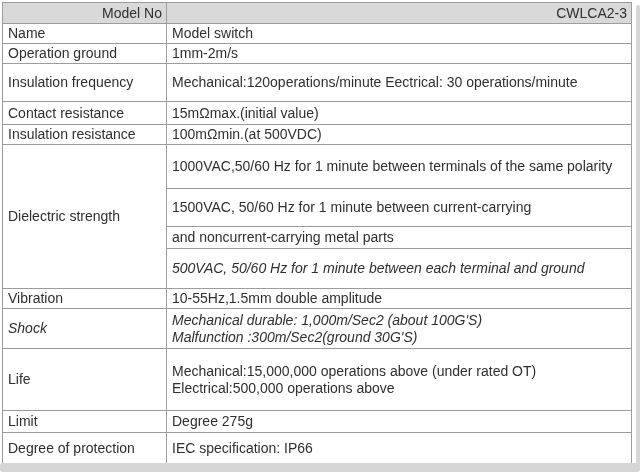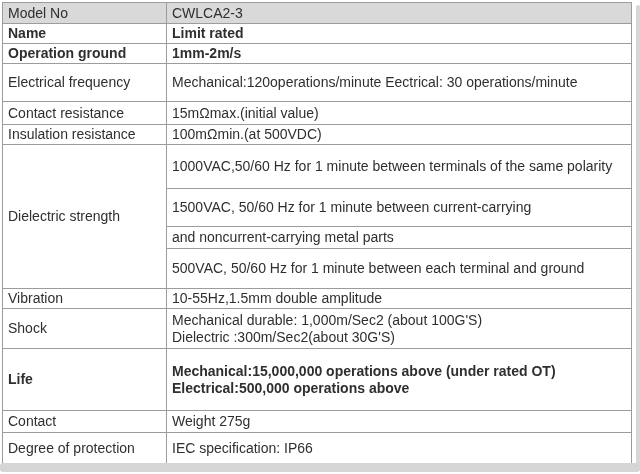--- a/index.html
+++ b/index.html
@@ -26,23 +26,23 @@
     padding:1px 4px 1px 5px;
     overflow:hidden;
     word-wrap:break-word;
   }
   .spec-table col.c1{width:164px;}
   .spec-table tr.header-row td{
     background:#d9d9d9;
   }
   .label-cell{padding-left:4px;}
   
-  .h21{height:21px;} .h19{height:19px;font-weight:bold;} .h38{height:38px;}
+  .h21{height:21px;text-align:right;} .h19{height:19px;} .h38{height:38px;}
   .h23{height:23px;} .h20{height:20px;} .h44{height:44px;}
-  .h22{height:22px;} .h40{height:40px;} .h62{height:62px;font-weight:bold;}
+  .h22{height:22px;} .h40{height:40px;font-style:italic;} .h62{height:62px;}
   .h31{height:31px;padding-left:32px;}
   .frame-right{
     position:absolute; top:5px; right:0; bottom:8px; width:4px;
     background:#d7d7d7; border-radius:2px;
   }
   .frame-bottom{
     position:absolute; left:0; right:0; bottom:2px; height:9px;
     background:#d5d5d5; border-radius:3px;
   }
 </style>
@@ -56,30 +56,30 @@
     </colgroup>
 
   <tbody>
       <tr class="header-row h21">
     <td class="label-cell">Model No</td>
     <td>CWLCA2-3</td>
   </tr>
 
   <tr class="h19">
     <td class="label-cell">Name</td>
-    <td>Limit rated</td>
+    <td>Model switch</td>
   </tr>
 
   <tr class="h19">
     <td class="label-cell">Operation ground</td>
     <td>1mm-2m/s</td>
   </tr>
 
   <tr class="h38">
-    <td class="label-cell">Electrical frequency</td>
+    <td class="label-cell">Insulation frequency</td>
     <td>Mechanical:120operations/minute Eectrical: 30 operations/minute</td>
   </tr>
 
   <tr class="h23">
     <td class="label-cell">Contact resistance</td>
     <td>15mΩmax.(initial value)</td>
   </tr>
 
   <tr class="h20">
     <td class="label-cell">Insulation resistance</td>
@@ -102,35 +102,35 @@
 
   <tr class="h20">
     <td class="label-cell">Vibration</td>
     <td>10-55Hz,1.5mm double amplitude</td>
   </tr>
 
   <tr class="h40">
     <td class="label-cell">Shock</td>
     <td>
       <div>Mechanical durable: 1,000m/Sec2 (about 100G'S)</div>
-      <div>Dielectric :300m/Sec2(about 30G'S)</div>
+      <div>Malfunction :300m/Sec2(ground 30G'S)</div>
     </td>
   </tr>
 
   <tr class="h62">
     <td class="label-cell">Life</td>
     <td>
       <div>Mechanical:15,000,000 operations above (under rated OT)</div>
       <div>Electrical:500,000 operations above</div>
     </td>
   </tr>
 
   <tr class="h22">
-    <td class="label-cell">Contact</td>
-    <td>Weight 275g</td>
+    <td class="label-cell">Limit</td>
+    <td>Degree 275g</td>
   </tr>
 
   <tr class="h31">
     <td class="label-cell">Degree of protection</td>
     <td>IEC specification: IP66</td>
   </tr>
 </tbody>
   </table>
 
 <div class="frame-right"></div>

